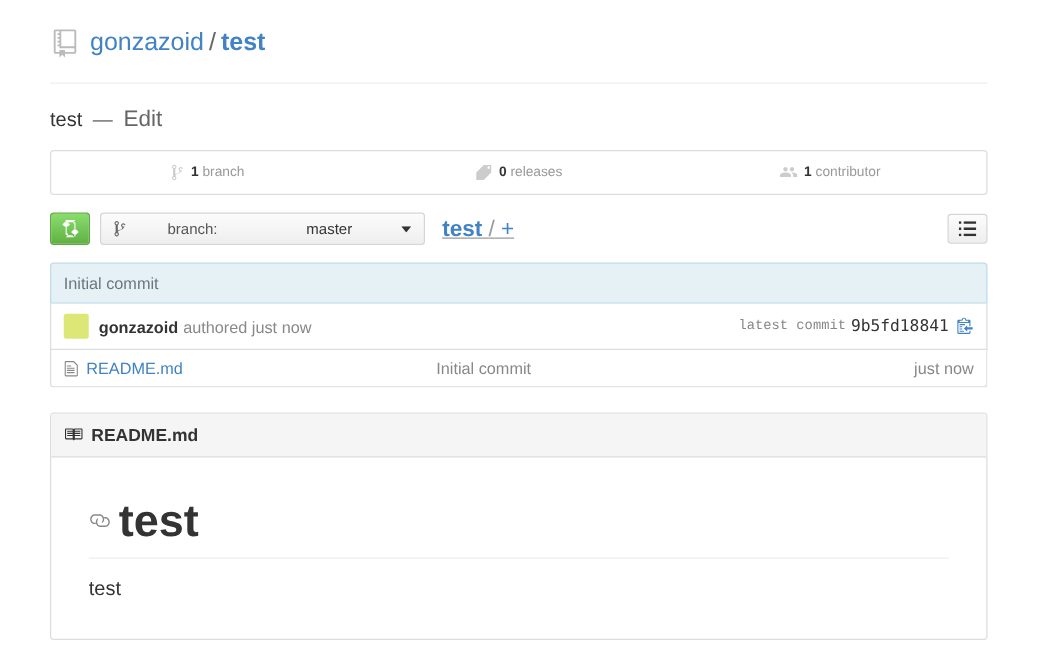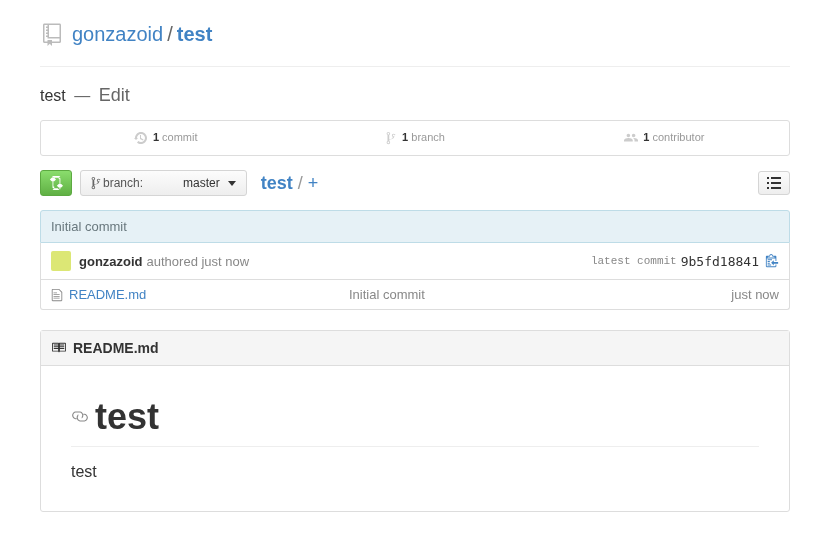--- a/index.html
+++ b/index.html
@@ -56,23 +56,24 @@
 .stats-item .num { font-weight: bold; color: #333; }
 .stats-icon { display: inline-block; vertical-align: middle; margin-right: 2px; }
 
 .file-nav { display: flex; align-items: center; margin-bottom: 14px; gap: 8px; }
 .branch-select {
   display: inline-flex; align-items: center;
   padding: 5px 10px; font-size: 12px;
   background: linear-gradient(#fcfcfc, #eee);
   border: 1px solid #d5d5d5; border-radius: 3px; cursor: pointer;
   color: #555;
+  gap: 31px;
 }
 .branch-select .branch-name { font-weight: normal; color: #333; margin: 0 4px; padding-left: 36px; }
-.breadcrumb { font-size: 18px; color: #999; margin-left: 6px; }
+.breadcrumb { font-size: 18px; color: #999; margin-left: 6px; text-decoration: underline; }
 .breadcrumb .root { color: #4183c4; font-weight: bold; }
 .breadcrumb .plus { color: #4183c4; }
 .spacer { flex: 1; }
 .btn-options { padding: 5px 8px; }
 
 .commit-tease {
   background: #e6f1f6; border: 1px solid #bedce7;
   border-radius: 3px 3px 0 0; padding: 8px 10px;
   font-size: 13px; color: #68777d;
 }
@@ -138,35 +139,35 @@
 
   <div class="repo-desc">
     <span class="desc-text">test</span>
     <span class="dash">—</span>
     <a href="#" class="edit-link">Edit</a>
   </div>
 
   <div class="stats-bar">
     <div class="stats-item">
       <span class="stats-icon">
-        <svg width="14" height="14" viewBox="0 0 14 14">
-            <path fill="#ccc" d="M7 1C3.7 1 1 3.7 1 7h-1l2 2 2-2H3c0-2.2 1.8-4 4-4s4 1.8 4 4-1.8 4-4 4c-1 0-1.9-.4-2.6-1l-1.4 1.4C4 12.4 5.4 13 7 13c3.3 0 6-2.7 6-6S10.3 1 7 1zM6 4v4l3 1.5.5-1L7 7V4H6z"></path>
+        <svg width="12" height="14" viewBox="0 0 10 16">
+            <path fill="#ccc" d="M10 5c0-1.1-.9-2-2-2s-2 .9-2 2c0 .7.4 1.4 1 1.7V7c0 1-1 2-2 2-.7 0-1.4.2-2 .6V4.7c.6-.3 1-1 1-1.7 0-1.1-.9-2-2-2S0 1.9 0 3c0 .7.4 1.4 1 1.7v6.6c-.6.3-1 1-1 1.7 0 1.1.9 2 2 2s2-.9 2-2c0-.8-.4-1.4-1-1.7 0-1 1-2 2-2 2 0 4-2 4-4v-.3c.6-.3 1-1 1-1.7zM2 2c.6 0 1 .4 1 1s-.4 1-1 1-1-.4-1-1 .4-1 1-1zm0 12c-.6 0-1-.4-1-1s.4-1 1-1 1 .4 1 1-.4 1-1 1zM8 4c.6 0 1 .4 1 1s-.4 1-1 1-1-.4-1-1 .4-1 1-1z"></path>
           </svg>
       </span>
       <span class="num">1</span>
-      <span>commit</span>
+      <span>branch</span>
     </div>
     <div class="stats-item">
       <span class="stats-icon">
-        <svg width="12" height="14" viewBox="0 0 10 16">
-            <path fill="#ccc" d="M10 5c0-1.1-.9-2-2-2s-2 .9-2 2c0 .7.4 1.4 1 1.7V7c0 1-1 2-2 2-.7 0-1.4.2-2 .6V4.7c.6-.3 1-1 1-1.7 0-1.1-.9-2-2-2S0 1.9 0 3c0 .7.4 1.4 1 1.7v6.6c-.6.3-1 1-1 1.7 0 1.1.9 2 2 2s2-.9 2-2c0-.8-.4-1.4-1-1.7 0-1 1-2 2-2 2 0 4-2 4-4v-.3c.6-.3 1-1 1-1.7zM2 2c.6 0 1 .4 1 1s-.4 1-1 1-1-.4-1-1 .4-1 1-1zm0 12c-.6 0-1-.4-1-1s.4-1 1-1 1 .4 1 1-.4 1-1 1zM8 4c.6 0 1 .4 1 1s-.4 1-1 1-1-.4-1-1 .4-1 1-1z"></path>
-          </svg>
-      </span>
-      <span class="num">1</span>
-      <span>branch</span>
+        <svg width="14" height="14" viewBox="0 0 14 14">
+            <path fill="#ccc" d="M7 1L1 7v6h6l6-6V1H7zm4 3c-.6 0-1-.4-1-1s.4-1 1-1 1 .4 1 1-.4 1-1 1z"></path>
+          </svg>
+      </span>
+      <span class="num">0</span>
+      <span>releases</span>
     </div>
     <div class="stats-item">
       <span class="stats-icon">
         <svg width="14" height="14" viewBox="0 0 16 16">
             <path fill="#ccc" d="M11 7c1.1 0 2-.9 2-2s-.9-2-2-2-2 .9-2 2 .9 2 2 2zM5 7c1.1 0 2-.9 2-2S6.1 3 5 3 3 3.9 3 5s.9 2 2 2zm0 1c-1.7 0-5 .8-5 2.5V12h10v-1.5C10 8.8 6.7 8 5 8zm6 0c-.2 0-.5 0-.7.1 1 .7 1.7 1.6 1.7 2.4V12h4v-1.5C16 8.8 12.7 8 11 8z"></path>
           </svg>
       </span>
       <span class="num">1</span>
       <span>contributor</span>
     </div>

